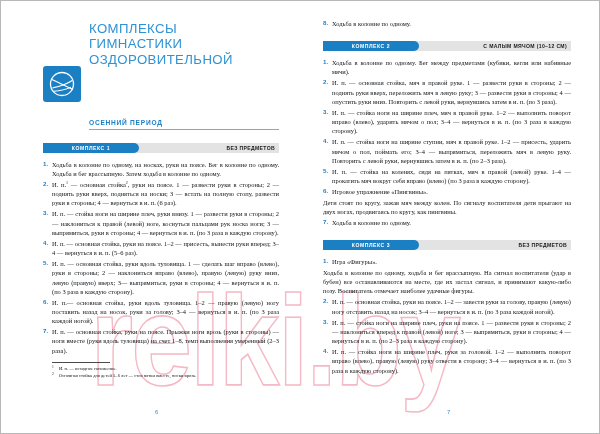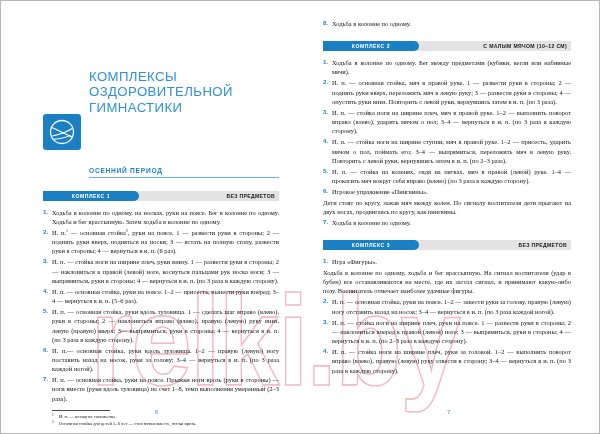--- a/index.html
+++ b/index.html
@@ -51,21 +51,20 @@
     height: 434px;
     box-sizing: border-box;
   }
   .page-left  { left: 0;   width: 300px; padding: 18px 22px 0 42px; }
   .page-right { left: 300px; width: 300px; padding: 18px 30px 0 22px; }
 
   
   .masthead {
     position: relative;
     height: 96px;
-    margin-top: 48px;
   }
   .mast-title {
     position: absolute;
     left: 46px;
     top: 2px;
     color: #2e92d4;
     font-family: "Liberation Sans", sans-serif;
     font-size: 13.2px;
     font-weight: 400;
     line-height: 1.16;
@@ -224,22 +223,22 @@
       <text class="wm-text" x="86" y="152">relki.by</text>
     </svg>
   </div>
 
   <div class="page page-left">
     <div class="col-inner">
 
       <div class="masthead">
         <div class="mast-title">
           <span>КОМПЛЕКСЫ</span>
+          <span>ГИМНАСТИКИ</span>
           <span>ОЗДОРОВИТЕЛЬНОЙ</span>
-          <span>ГИМНАСТИКИ</span>
         </div>
         <div class="logo-badge">
           <svg width="38" height="36" viewBox="0 0 38 36">
             <circle cx="19" cy="18" r="11.5" fill="none" stroke="#ffffff" stroke-width="1.3"></circle>
             <path d="M8.4 13.2 C15 16.4 23.5 20.6 29.8 23.4" fill="none" stroke="#ffffff" stroke-width="1.2"></path>
             <path d="M9.6 21.8 C15.5 20.6 23.5 18.2 29.2 14.4" fill="none" stroke="#ffffff" stroke-width="1.2"></path>
             <path d="M10.4 25.3 C16 24.9 23 23.6 28 21.2" fill="none" stroke="#ffffff" stroke-width="1.0"></path>
           </svg>
         </div>
       </div>

